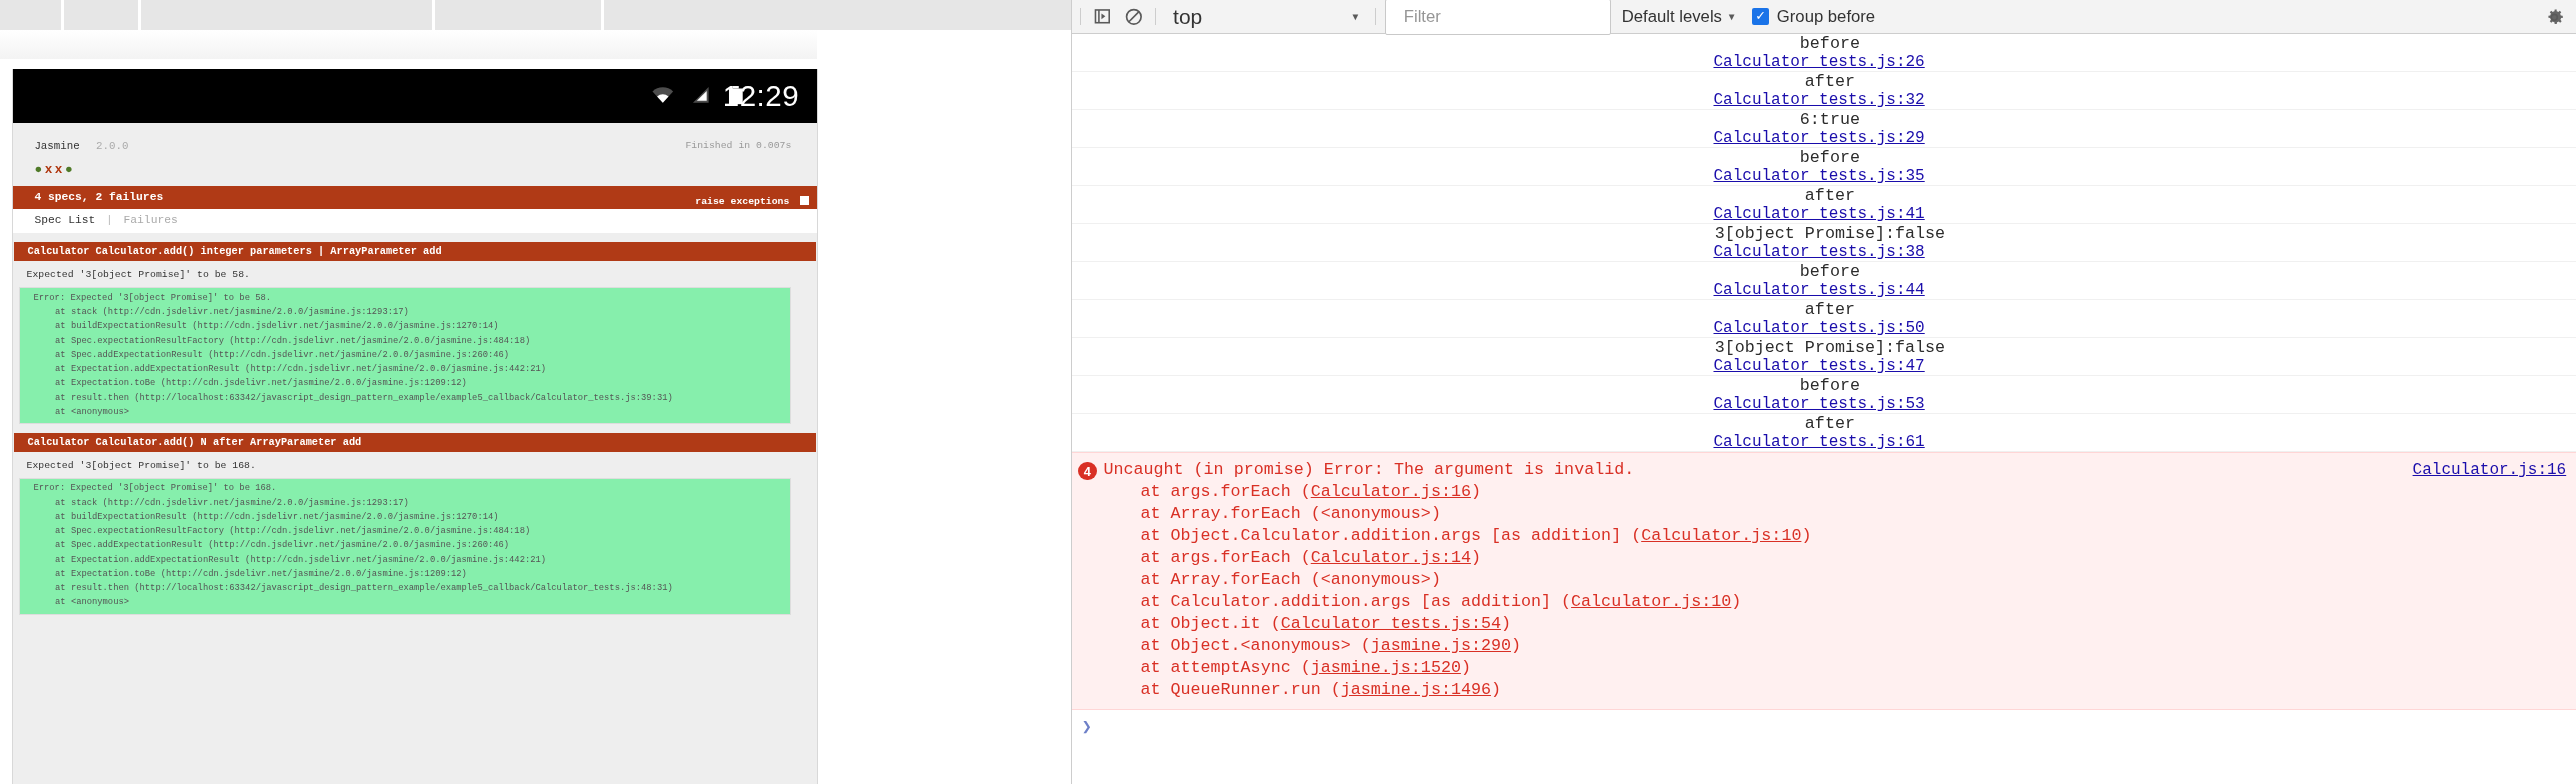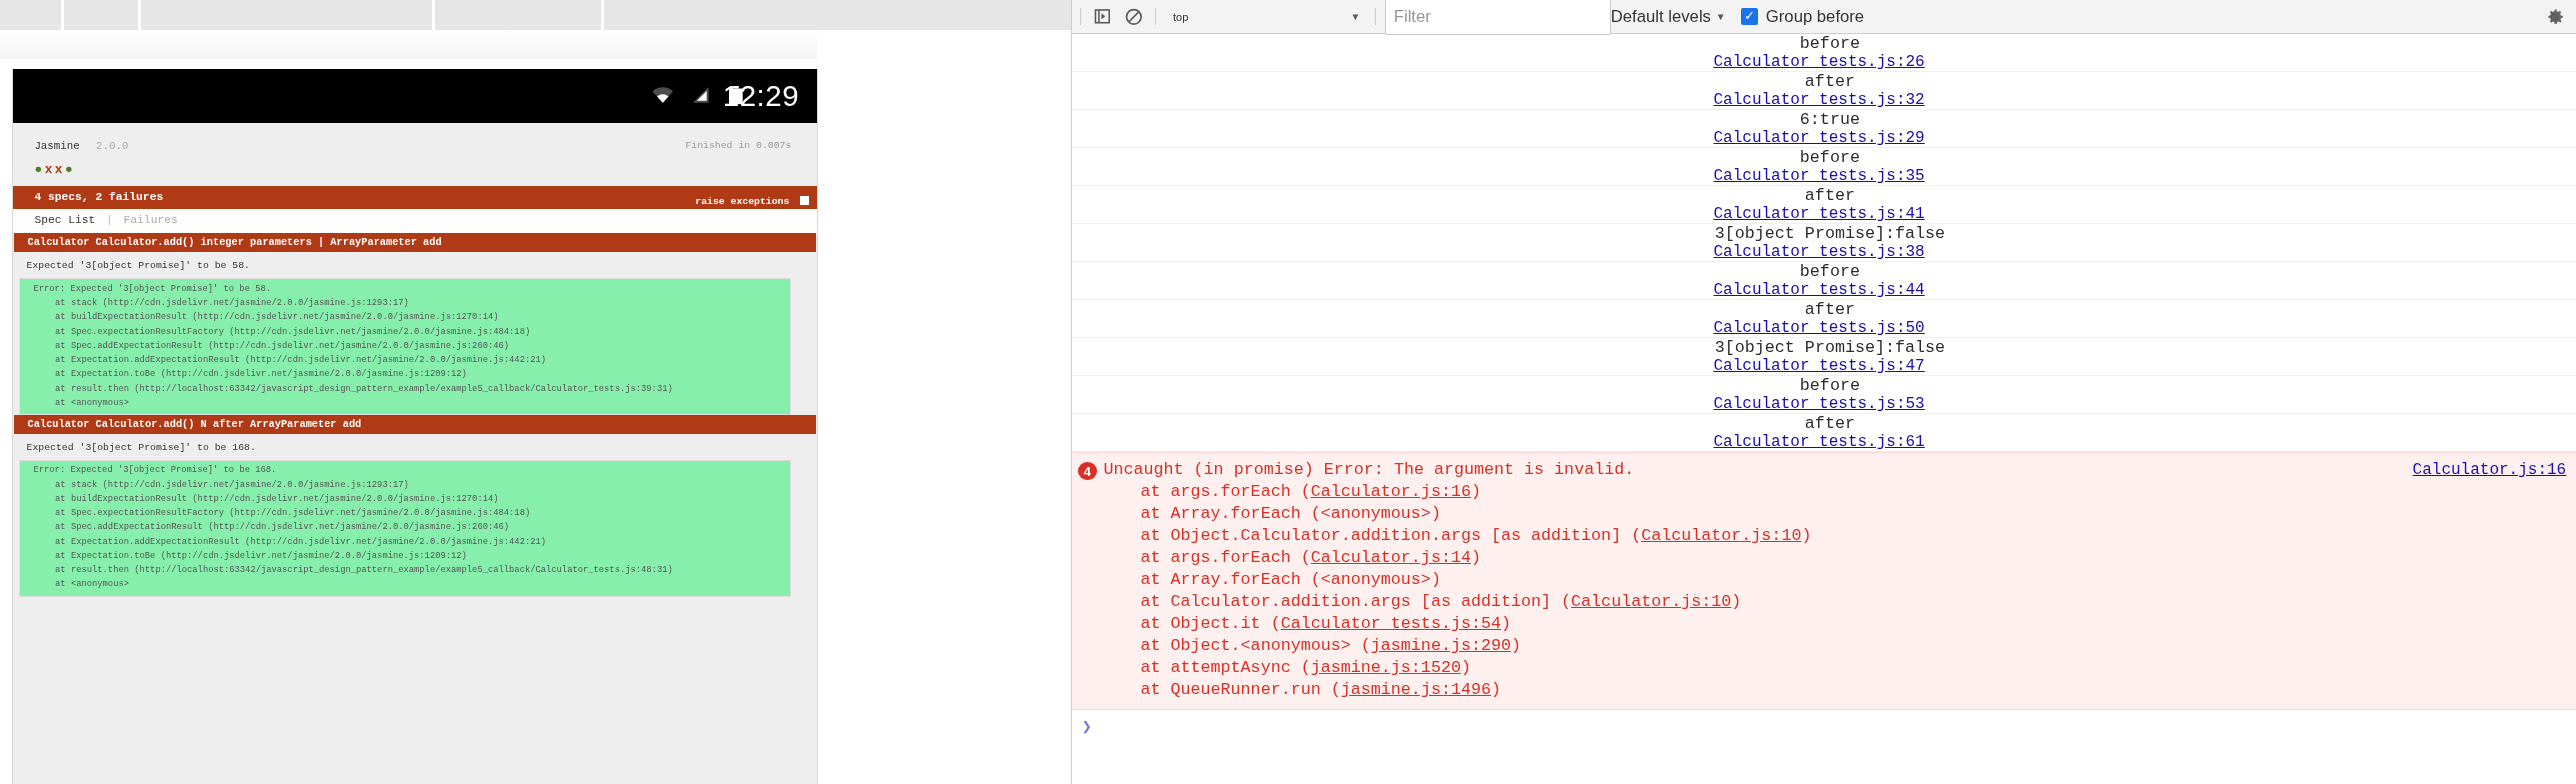--- a/index.html
+++ b/index.html
@@ -85,21 +85,21 @@
     background:#fff; vertical-align:-1px; margin-left:4.9px;
   }
   #results-menu {
     background:#fff; padding:5.9px 0 6.9px 21.6px;
     font-family:"Liberation Mono", monospace; font-size:11.3px;
     color:#333;
   }
   #results-menu .sep { color:#bbb; margin:0 3.9px; }
   #results-menu .inactive { color:#aaa; }
 
-  .failure-block { margin-top:0; }
+  .failure-block { margin-top:9px; }
   .failure-title {
     background:#b03a16; color:#fff;
     font-family:"Liberation Mono", monospace;
     font-size:10.3px; font-weight:bold;
     padding:2.9px 5.9px 3.9px 13.8px;
     margin:0 1px;
   }
   .failure-message {
     font-family:"Liberation Mono", monospace;
     font-size:9.8px; color:#333;
@@ -132,31 +132,31 @@
   }
   .tb-sep { width:1px; height:17.7px; background:#cdcdcd; margin:0 8.8px; }
   .tb-btn {
     width:25.5px; height:23.6px; display:flex; align-items:center; justify-content:center;
     cursor:pointer;
   }
   #context-select {
     display:flex; align-items:center; justify-content:space-between;
     width:201px; height:23.6px; padding:0 5.9px 0 7.9px; cursor:pointer;
   }
-  #context-select .ctx-label { font-size:11px; color:#333; }
+  #context-select .ctx-label { font-size:21px; color:#333; }
   .caret { font-size:9.8px; color:#5a5a5a; }
   #filter-input {
     width:226px; height:36px;
     border:1px solid #c9c9c9; border-radius:2px;
     background:#fff; font-size:16.7px; color:#333;
-    padding:0 8px; outline:none;
+    padding:0 18px; outline:none;
     font-family:"Liberation Sans", sans-serif;
   }
   #filter-input::placeholder { color:#969696; }
-  #levels-select { display:flex; align-items:center; gap:4.9px; margin-left:0; cursor:pointer; }
+  #levels-select { display:flex; align-items:center; gap:4.9px; margin-left:11px; cursor:pointer; }
   #levels-select .lv-label { font-size:16.7px; color:#333; }
   #group-similar { display:flex; align-items:center; gap:7.9px; margin-left:15.7px; cursor:pointer; }
   #group-similar .cb {
     width:16.7px; height:16.7px; border-radius:2px;
     display:flex; align-items:center; justify-content:center;
     color:#fff; font-size:12.8px; line-height:1;
   }
   #group-similar .gs-label { font-size:16.7px; color:#333; }
   #settings-gear { position:absolute; right:11.8px; top:6.9px; cursor:pointer; }
 

